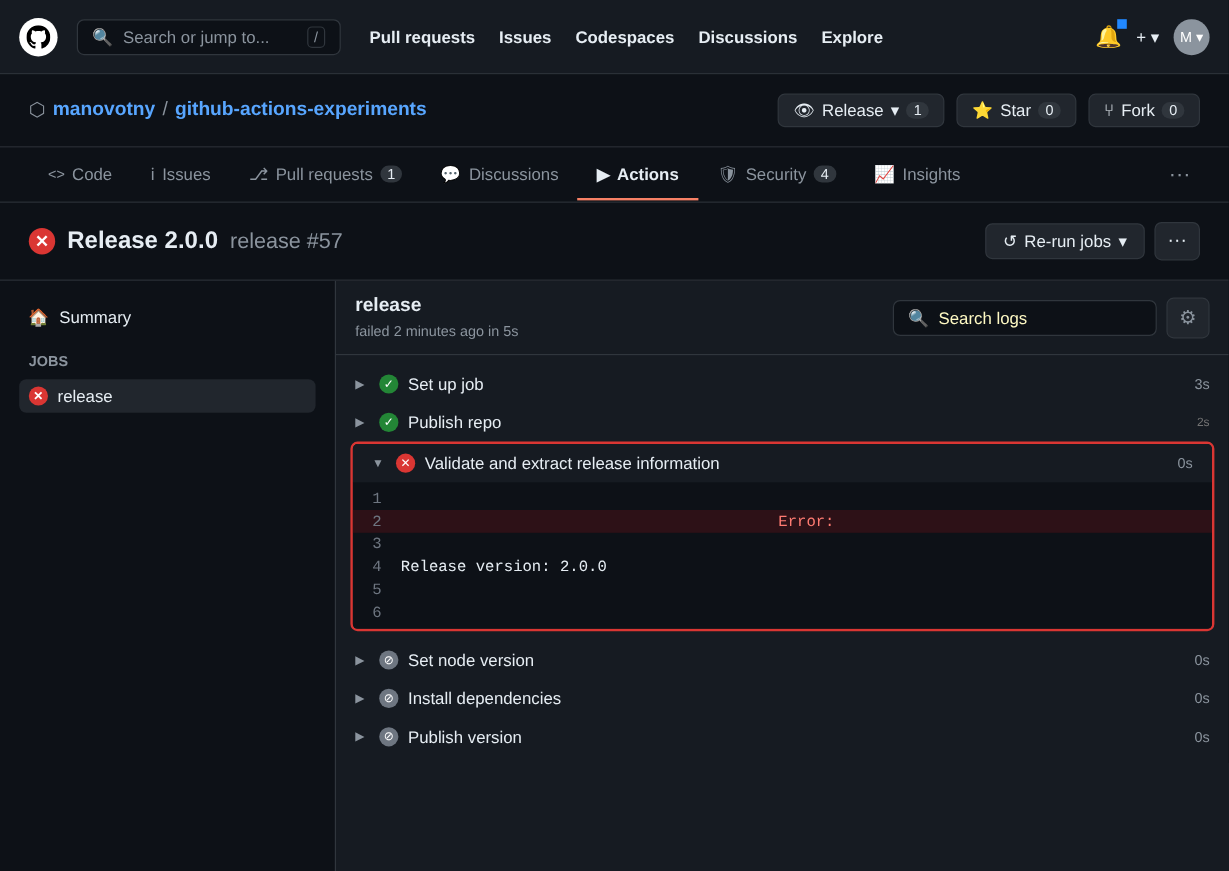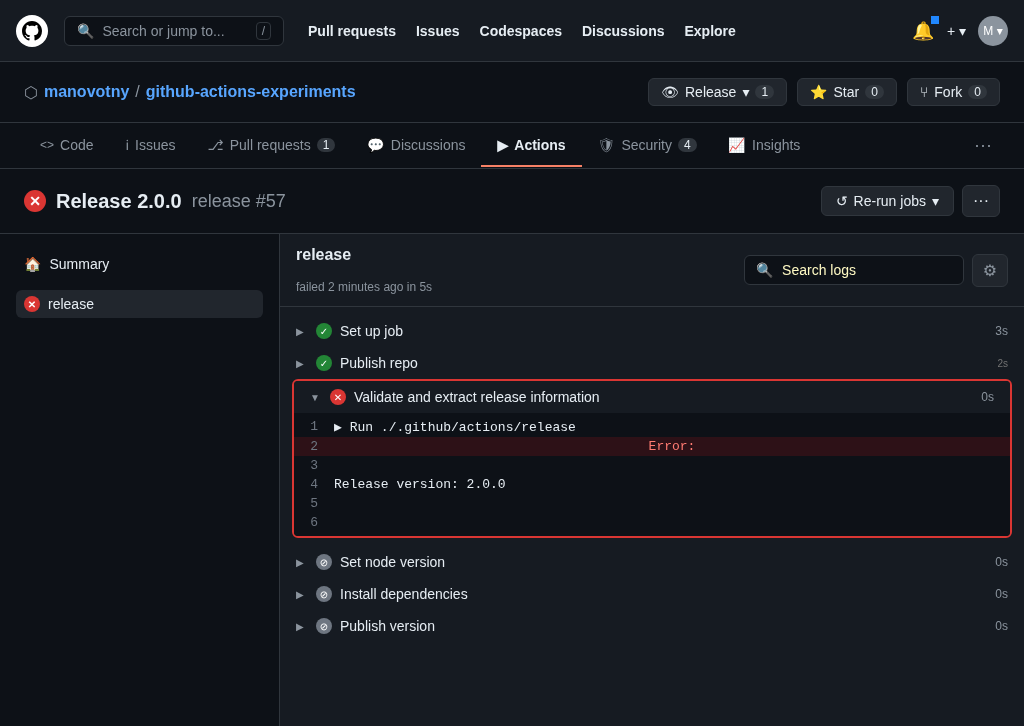--- a/index.html
+++ b/index.html
@@ -108,33 +108,34 @@
 <div style="display:flex;height:calc(726px - 62px - 60px - 52px - 58px);">
 
   <div style="width:280px;background:#0d1117;border-right:1px solid #30363d;padding:16px;flex-shrink:0;">
     <div style="margin-bottom:12px;">
       <div style="display:flex;align-items:center;gap:8px;color:#e6edf3;padding:6px 8px;border-radius:6px;cursor:pointer;">
         <span style="color:#8b949e;">🏠</span>
         <span>Summary</span>
       </div>
     </div>
     <div>
+      <div style="color:#8b949e;font-size:12px;font-weight:600;text-transform:uppercase;padding:4px 8px;margin-bottom:4px;">Jobs</div>
       <div style="display:flex;align-items:center;gap:8px;padding:6px 8px;border-radius:6px;cursor:pointer;background:#21262d;color:#e6edf3;">
         <div style="width:16px;height:16px;background:#da3633;border-radius:50%;display:flex;align-items:center;justify-content:center;color:#fff;font-size:10px;font-weight:700;flex-shrink:0;">✕</div>
         <span>release</span>
       </div>
     </div>
   </div>
 
   <div style="flex:1;background:#161b22;overflow-y:auto;">
 
     <div style="background:#161b22;border-bottom:1px solid #30363d;padding:12px 16px;display:flex;align-items:center;justify-content:space-between;">
       <div>
         <div style="color:#e6edf3;font-size:16px;font-weight:600;">release</div>
-        <div style="color:#8b949e;font-size:12px;margin-top:16px;">failed 2 minutes ago in 5s</div>
+        <div style="color:#8b949e;font-size:12px;margin-top:5px;">failed 2 minutes ago in 5s</div>
       </div>
       <div style="display:flex;align-items:center;gap:8px;">
         <div style="background:#0d1117;border:1px solid #30363d;border-radius:6px;padding:6px 12px;color:#8b949e;font-size:14px;display:flex;align-items:center;gap:8px;width:220px;cursor:text;">
           <span>🔍</span>
           <span style="color:#fef9c3;">Search logs</span>
         </div>
         <button style="background:#21262d;border:1px solid #30363d;border-radius:6px;padding:6px 10px;color:#8b949e;cursor:pointer;font-size:16px;">⚙</button>
       </div>
     </div>
 
@@ -164,21 +165,20 @@
             <span style="color:#8b949e;font-size:10px;width:12px;">▼</span>
             <div style="width:16px;height:16px;background:#da3633;border-radius:50%;display:flex;align-items:center;justify-content:center;color:#fff;font-size:10px;flex-shrink:0;">✕</div>
             <span style="color:#e6edf3;font-size:14px;">Validate and extract release information</span>
           </div>
           <span style="color:#8b949e;font-size:12px;">0s</span>
         </div>
 
         <div style="background:#0d1117;font-family:'SFMono-Regular',Consolas,'Liberation Mono',Menlo,monospace;font-size:13px;padding:4px 0;">
           <div style="display:flex;padding:2px 0;">
             <span style="color:#6e7681;width:40px;text-align:right;padding-right:16px;user-select:none;flex-shrink:0;">1</span>
-            <span style="color:#e6edf3;flex:1;">▶ Run ./.github/actions/release</span>
           </div>
           <div style="display:flex;padding:2px 0;background:#2d1117;">
             <span style="color:#6e7681;width:40px;text-align:right;padding-right:16px;user-select:none;flex-shrink:0;">2</span>
             <span style="color:#ff7b72;flex:1;text-align:center;">Error:</span>
           </div>
           <div style="display:flex;padding:2px 0;">
             <span style="color:#6e7681;width:40px;text-align:right;padding-right:16px;user-select:none;flex-shrink:0;">3</span>
           </div>
           <div style="display:flex;padding:2px 0;">
             <span style="color:#6e7681;width:40px;text-align:right;padding-right:16px;user-select:none;flex-shrink:0;">4</span>

